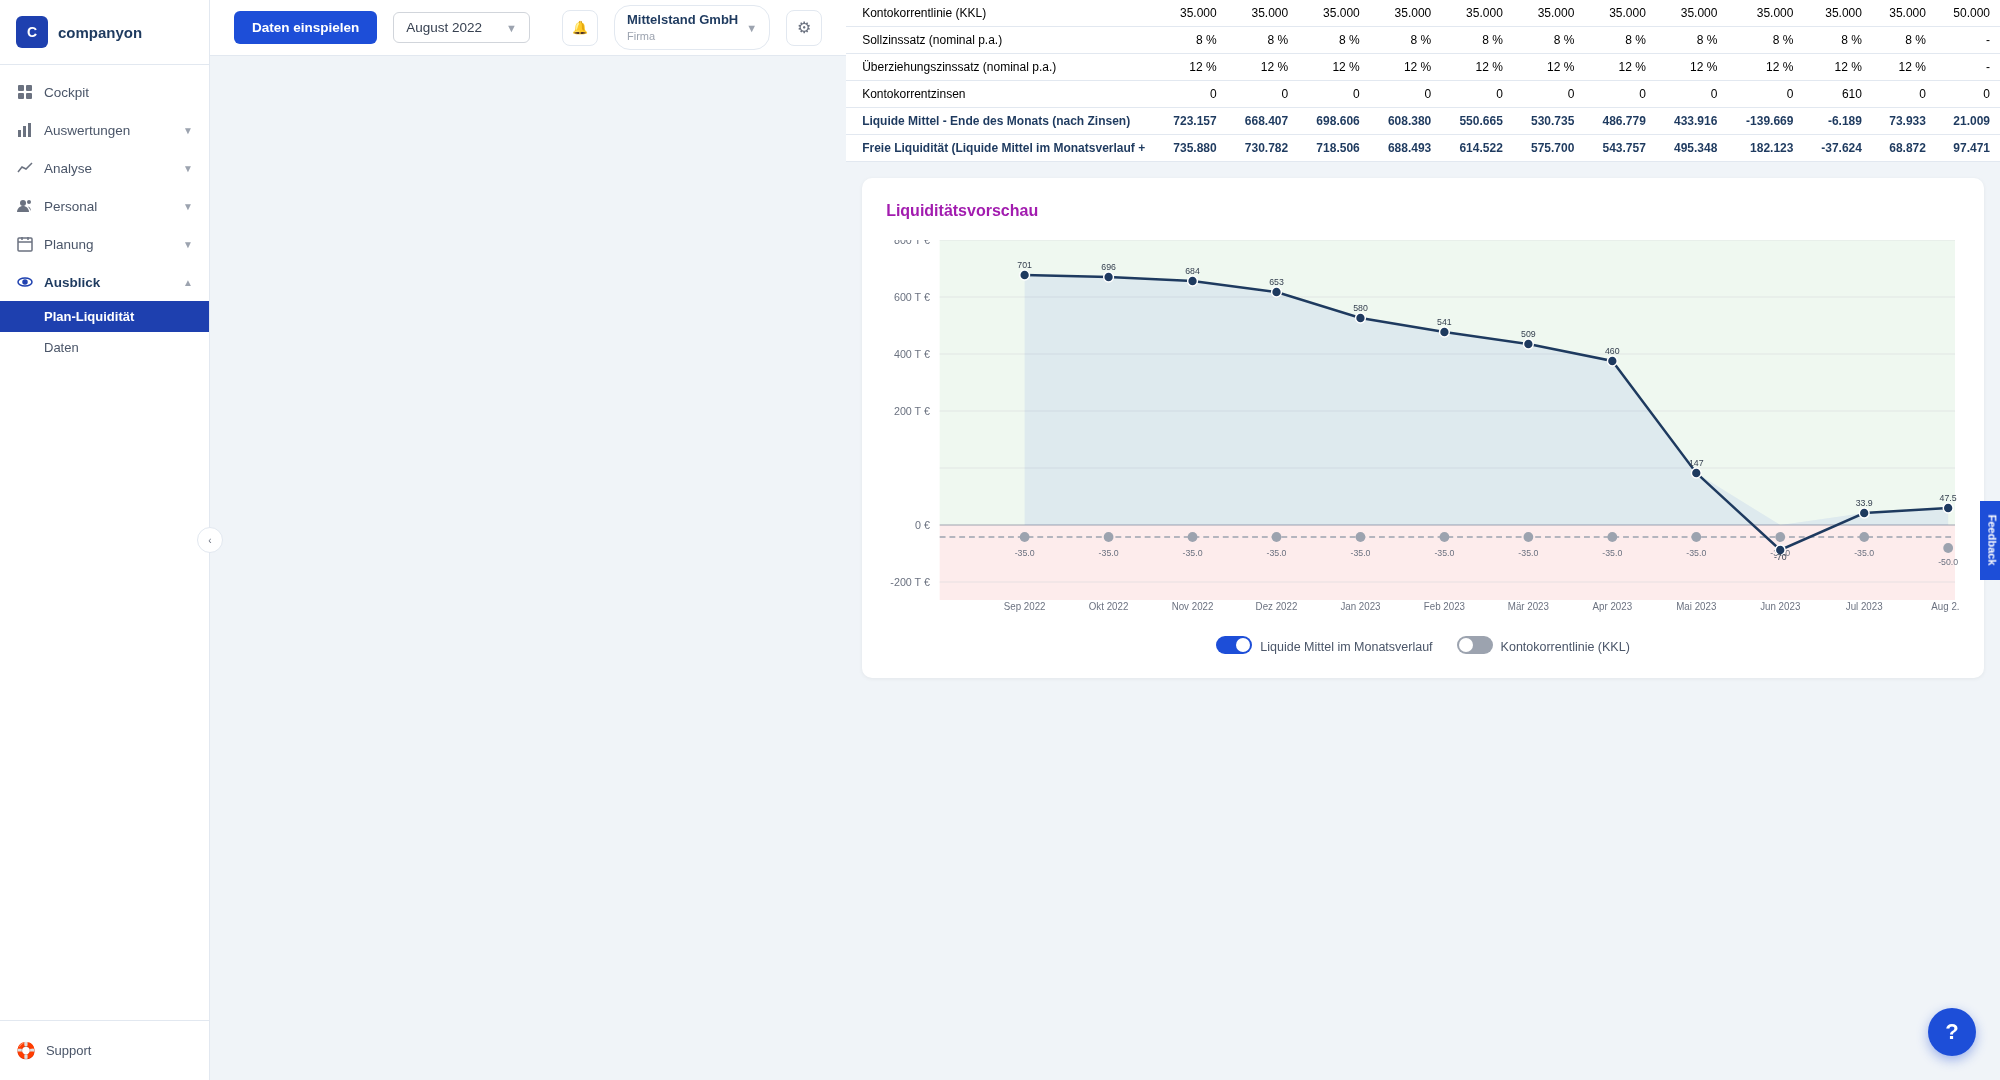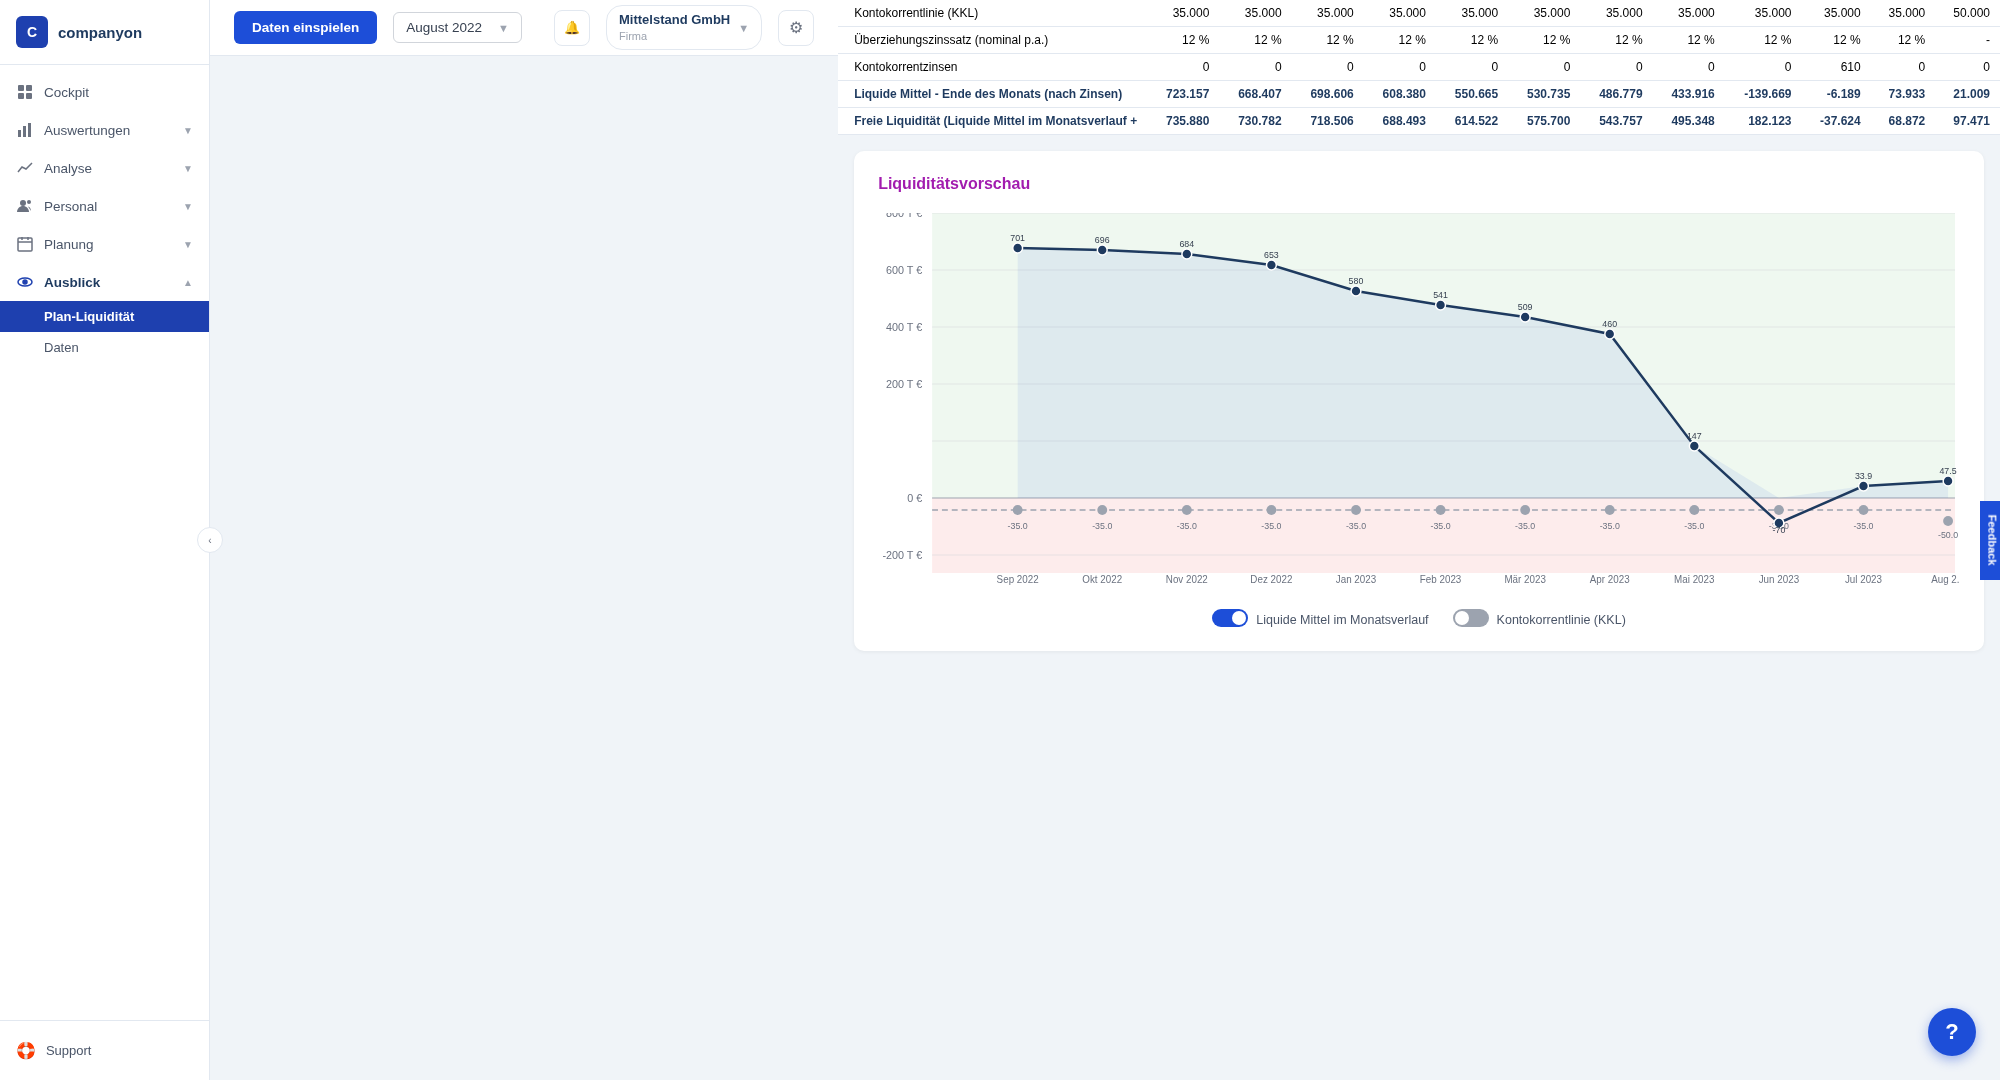--- a/index.html
+++ b/index.html
@@ -97,21 +97,21 @@
       background: #1d4ed8;
       color: #fff;
       border: none;
       border-radius: 6px;
       padding: 9px 18px;
       font-size: 13.5px;
       font-weight: 600;
       cursor: pointer;
     }
     .month-selector {
-      display: flex; align-items: center; gap: 16px;
+      display: flex; align-items: center; gap: 24px;
       border: 1px solid #d1d5db;
       border-radius: 6px;
       padding: 7px 12px;
       font-size: 13.5px;
       color: #374151;
       cursor: pointer;
     }
     .topbar-spacer { flex: 1; }
     .topbar-bell {
       width: 36px; height: 36px;
@@ -349,20 +349,35 @@
               <td>35.000</td>
               <td>35.000</td>
               <td>35.000</td>
               <td>35.000</td>
               <td>35.000</td>
               <td>35.000</td>
               <td>35.000</td>
               <td>35.000</td>
               <td>35.000</td>
               <td>50.000</td>
+            </tr>
+            <tr>
+              <td>Sollzinssatz (nominal p.a.)</td>
+              <td>8 %</td>
+              <td>8 %</td>
+              <td>8 %</td>
+              <td>8 %</td>
+              <td>8 %</td>
+              <td>8 %</td>
+              <td>8 %</td>
+              <td>8 %</td>
+              <td>8 %</td>
+              <td>8 %</td>
+              <td>8 %</td>
+              <td>-</td>
             </tr>
             <tr>
               <td>Überziehungszinssatz (nominal p.a.)</td>
               <td>12 %</td>
               <td>12 %</td>
               <td>12 %</td>
               <td>12 %</td>
               <td>12 %</td>
               <td>12 %</td>
               <td>12 %</td>

